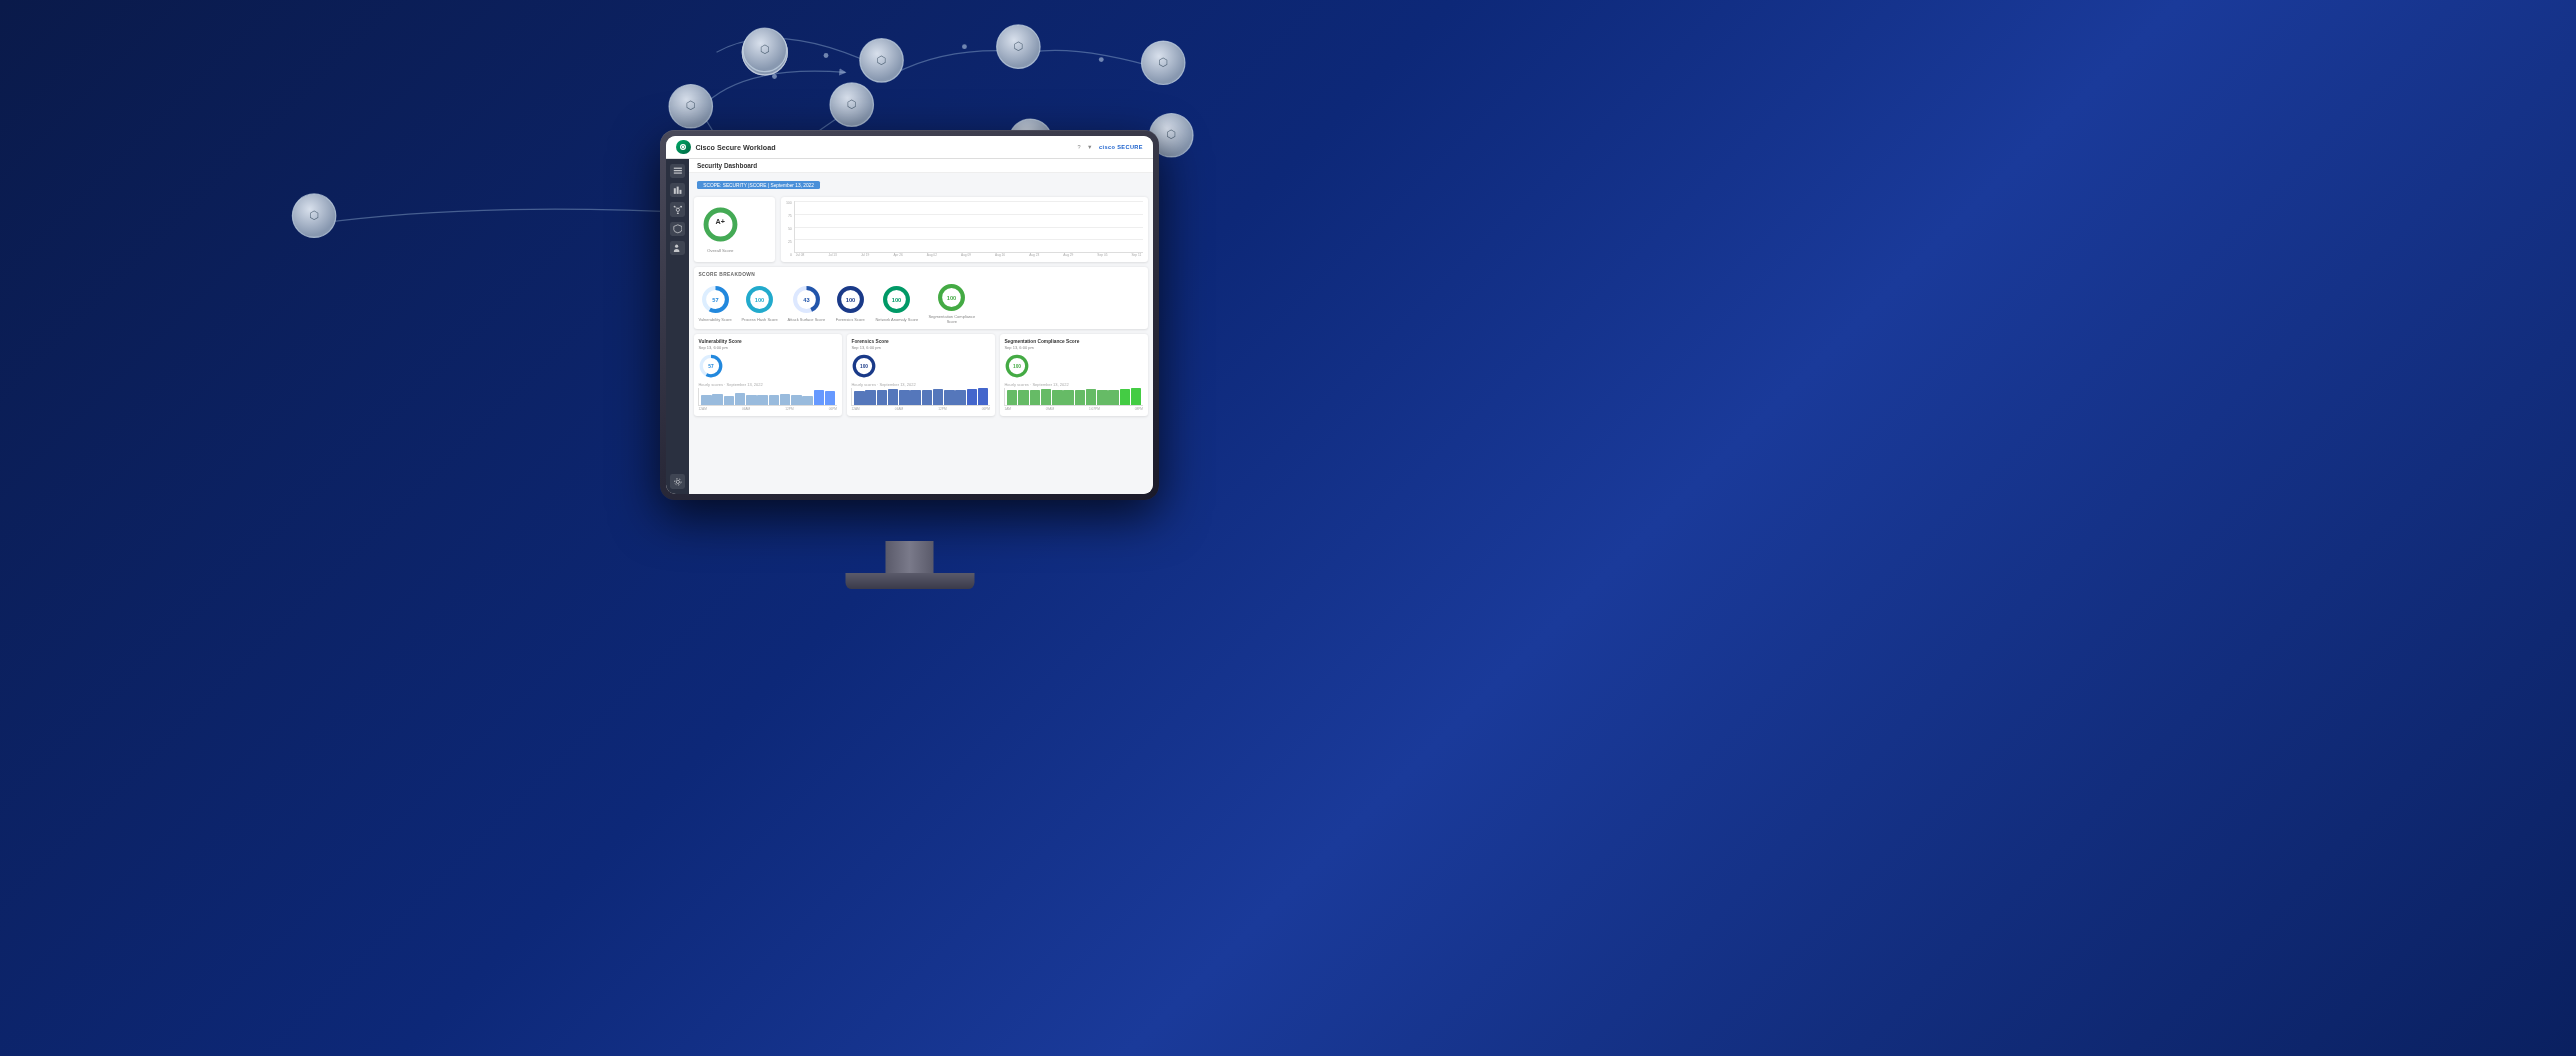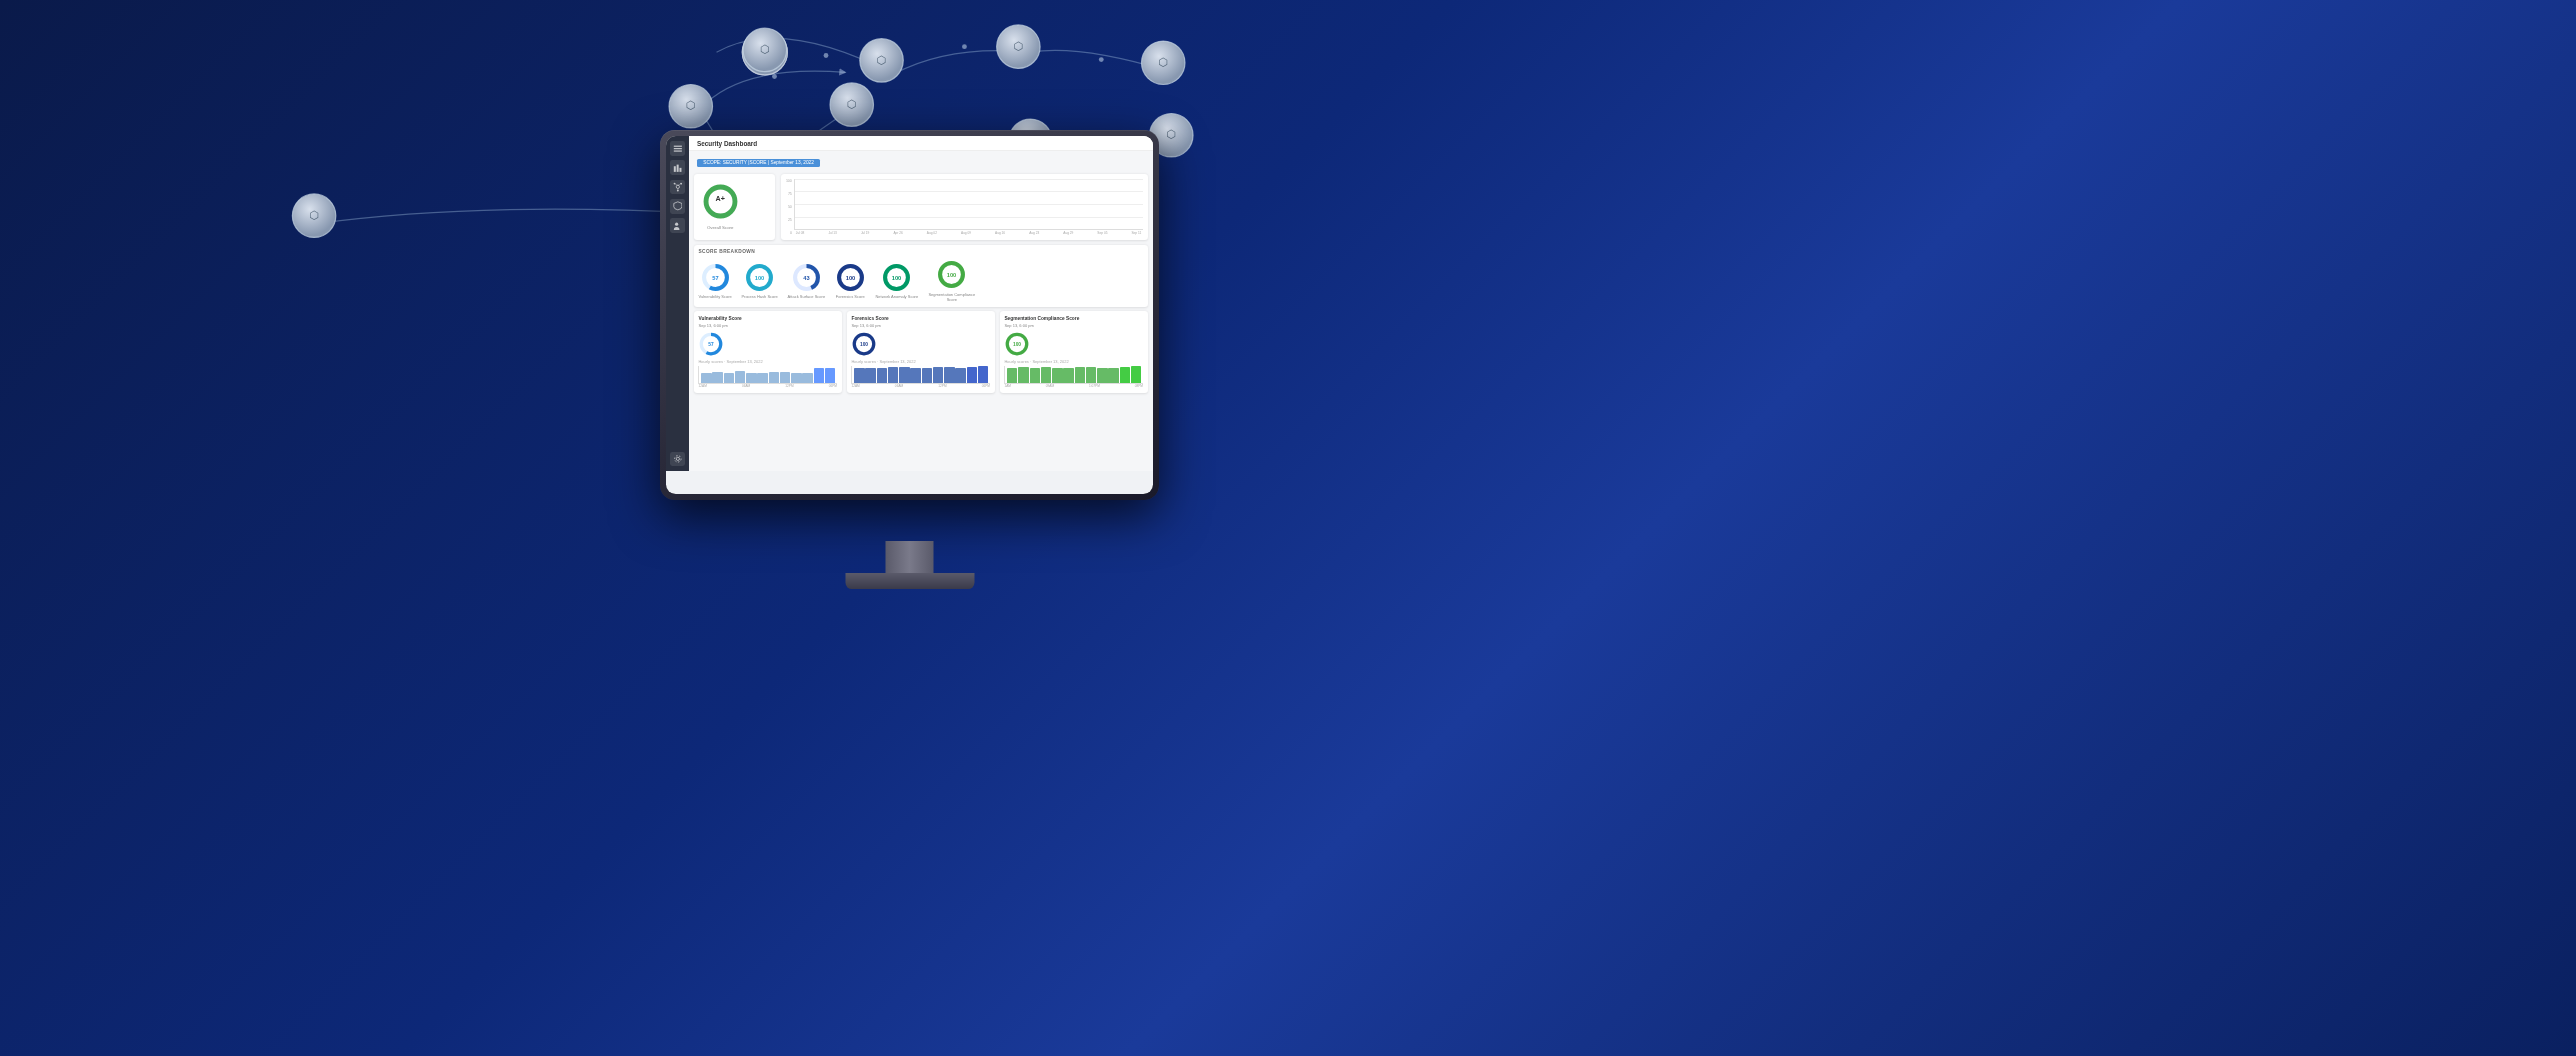--- a/index.html
+++ b/index.html
@@ -390,20 +390,36 @@
     <circle cx="900" cy="250" r="3" fill="rgba(180,200,225,0.6)"></circle>
   </svg>
 </div>
 
 <div class="monitor-wrapper" style="position:absolute; left:660px; top:130px;">
 
   <div class="monitor-body">
     <div class="monitor-bezel">
       <div class="monitor-screen">
 
+        <div class="app-header">
+          <div class="app-logo-area">
+            <div class="app-logo-circle">
+              <svg width="8" height="8" viewBox="0 0 10 10" fill="white">
+                <circle cx="5" cy="5" r="3" fill="none" stroke="white" stroke-width="1.5"></circle>
+                <circle cx="5" cy="5" r="1.5" fill="white"></circle>
+              </svg>
+            </div>
+            <span class="app-title">Cisco Secure Workload</span>
+          </div>
+          <div class="app-header-right">
+            <span style="font-size:5.6px;color:#888;">?</span>
+            <span style="font-size:5.6px;color:#888;">▼</span>
+            <span class="cisco-brand" style="font-size:5.6px;color:#1a60cc;font-weight:bold;letter-spacing:0.4px;">cisco SECURE</span>
+          </div>
+        </div>
 
         <div class="app-layout">
 
           <div class="sidebar">
             <div class="sidebar-icon">
               <svg viewBox="0 0 12 12">
                   <rect x="1" y="2" width="10" height="1.5" fill="rgba(255,255,255,0.7)"></rect>
                   <rect x="1" y="5" width="10" height="1.5" fill="rgba(255,255,255,0.7)"></rect>
                   <rect x="1" y="8" width="10" height="1.5" fill="rgba(255,255,255,0.7)"></rect>
                 </svg>

